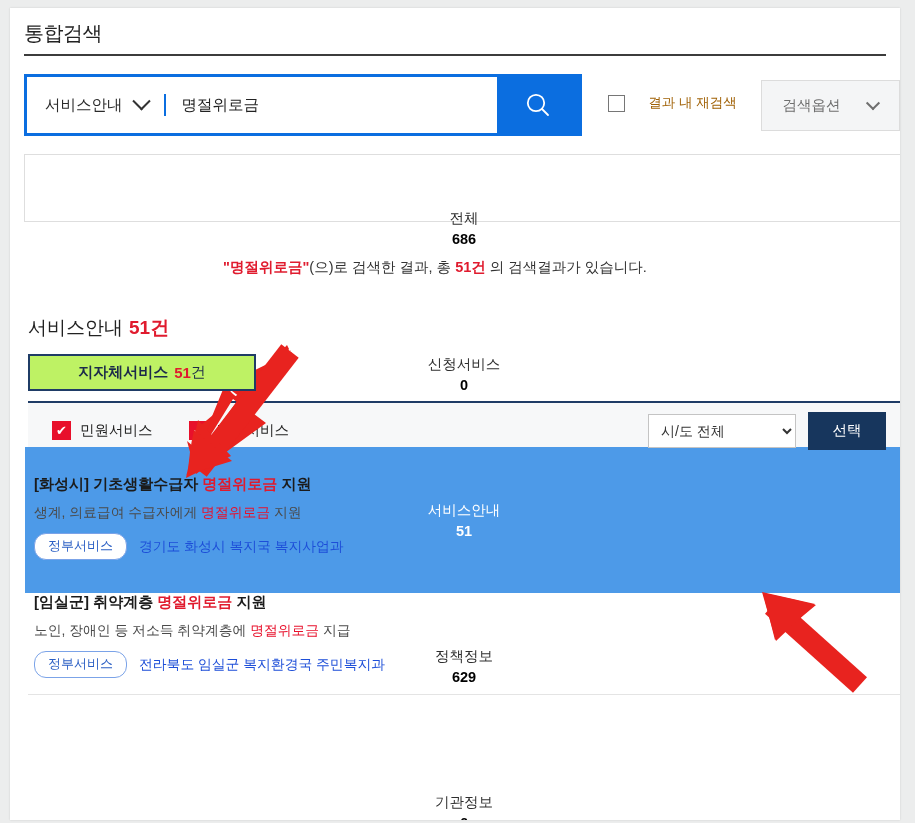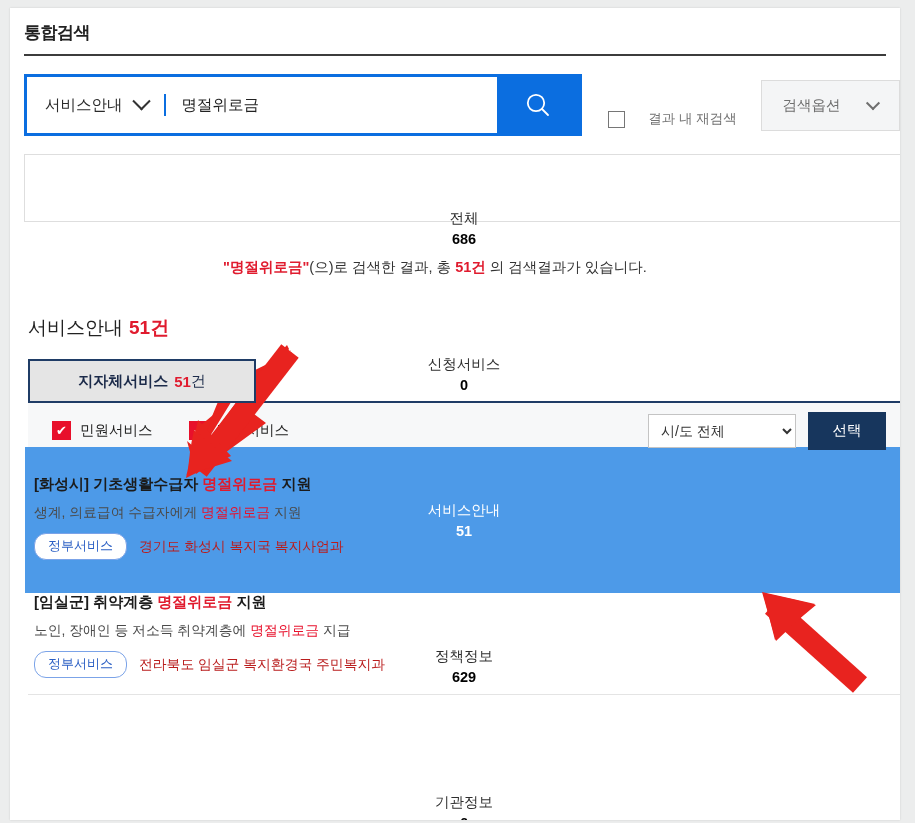--- a/index.html
+++ b/index.html
@@ -31,22 +31,22 @@
     background: #ffffff;
     box-shadow: 0 0 2px rgba(0,0,0,0.13);
     overflow: hidden;
   }
 
   
   .page-head {
     padding: 10px 14px 0 14px;
   }
   .page-title {
-    font-size: 17px;
-    font-weight: bold;
+    font-size: 20px;
+    font-weight: normal;
     color: #222;
     letter-spacing: -0.5px;
     line-height: 30px;
   }
   .title-rule {
     border-top: 2px solid #3c3c3c;
     margin-top: 6px;
   }
 
   
@@ -110,23 +110,23 @@
     display: flex;
     align-items: center;
     justify-content: center;
   }
 
   .recheck {
     display: flex;
     align-items: center;
     gap: 23px;
     margin-left: 26px;
-    margin-top: 36px;
+    margin-top: 20px;
     font-size: 13.5px;
-    color: #737373;
+    color: #a16207;
     cursor: pointer;
     white-space: nowrap;
   }
   .recheck .box {
     width: 17px;
     height: 17px;
     border: 1px solid #767676;
     background: #fff;
     box-sizing: border-box;
   }
@@ -229,27 +229,27 @@
   .subtab-underline {
     position: absolute;
     left: 18px;
     right: 0;
     bottom: 0;
     border-bottom: 2px solid #1f3c66;
   }
   .subtab {
     position: absolute;
     left: 18px;
-    bottom: 0;
+    bottom: 12px;
     width: 228px;
-    height: 44px;
+    height: 37px;
     border: 2px solid #1f3c66;
     border-bottom: 2px solid #1f3c66;
     box-sizing: border-box;
-    background: #e5e5e5;
+    background: #bef264;
     display: flex;
     align-items: center;
     justify-content: center;
     font-size: 15px;
     font-weight: bold;
     color: #1c2b4a;
     cursor: pointer;
     z-index: 2;
   }
   .subtab .sub-count { color: #e01b2e; margin-left: 6px; }
@@ -351,21 +351,21 @@
     border: 1px solid #7ba3e8;
     border-radius: 12px;
     color: #2b5fc4;
     font-size: 13px;
     padding: 3px 13px 4px 13px;
     background: #fff;
     white-space: nowrap;
   }
   .r-org {
     font-size: 13.8px;
-    color: #b91c1c;
+    color: #1d4ed8;
   }
 
   
   .annot {
     position: absolute;
     left: 0;
     top: 0;
     width: 915px;
     height: 823px;
     pointer-events: none;

